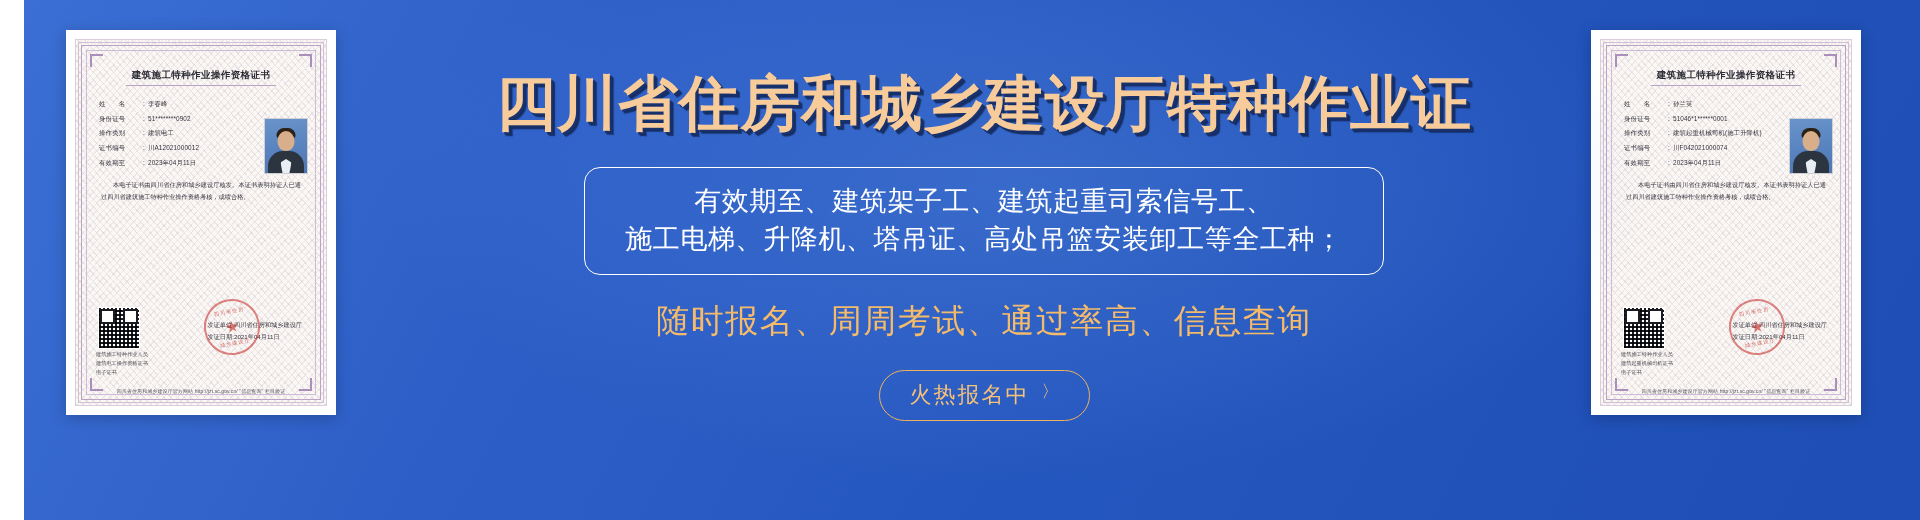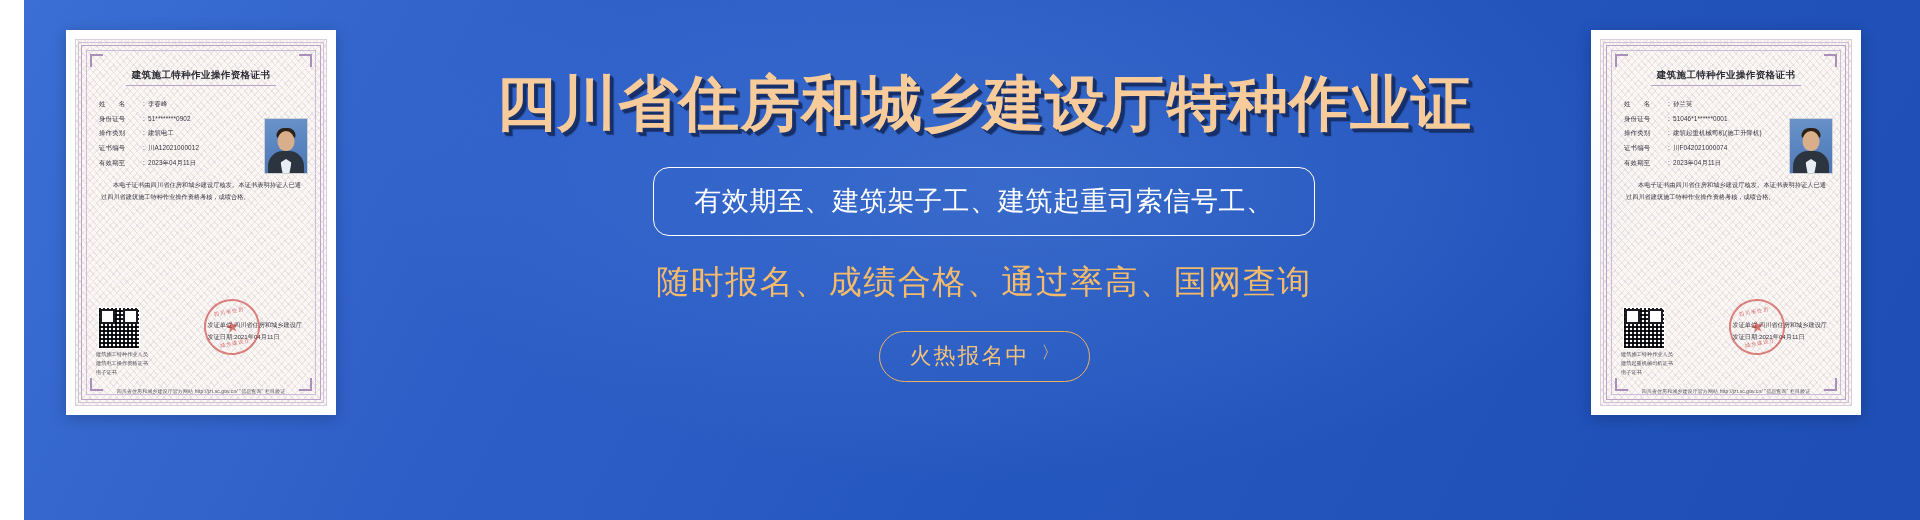--- a/index.html
+++ b/index.html
@@ -339,23 +339,24 @@
 
       <div class="cert-footer">四川省住房和城乡建设厅官方网站 http://jzt.sc.gov.cn/ "信息查询" 栏目验证</div>
     </div>
   </div>
 
   <div class="center">
     <div class="main-title">四川省住房和城乡建设厅特种作业证</div>
 
     <div class="subtitle-box">
       <div class="subtitle-line">有效期至、建筑架子工、建筑起重司索信号工、</div>
+      <div class="subtitle-line">施工电梯、升降机、塔吊证、高处吊篮安装卸工等全工种；</div>
     </div>
 
-    <div class="highlight-line">随时报名、成绩合格、通过率高、国网查询</div>
+    <div class="highlight-line">随时报名、周周考试、通过率高、信息查询</div>
 
     <div class="cta">
       <span>火热报名中</span>
       <span class="cta-arrow">〉</span>
     </div>
   </div>
 
   <div class="cert cert-right">
     <div class="cert-inner">
       <div class="cert-frame">

